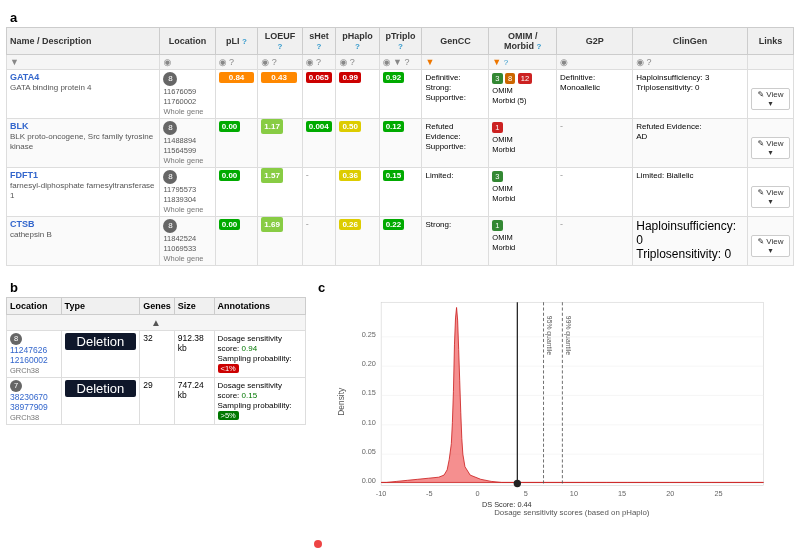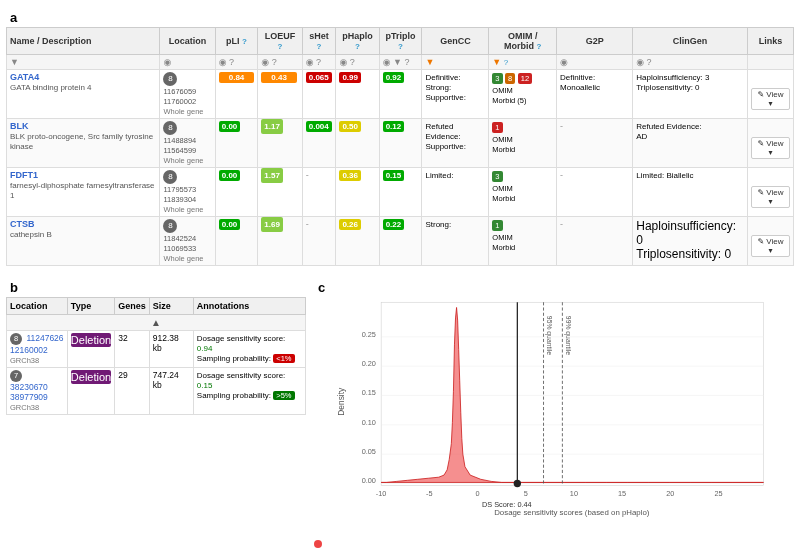--- a/index.html
+++ b/index.html
@@ -39,21 +39,21 @@
     
     #panels-bc { display: flex; flex-direction: row; padding: 4px 6px; gap: 8px; }
     
     
     #panel-b { width: 300px; flex-shrink: 0; }
     .cnv-table { width: 100%; border-collapse: collapse; font-size: 9px; }
     .cnv-table th { background: #f0f0f0; border: 1px solid #ccc; padding: 3px; text-align: left; font-size: 9px; }
     .cnv-table td { border: 1px solid #ddd; padding: 2px 3px; vertical-align: top; font-size: 8.5px; }
     .cnv-loc { color: #3366cc; }
     .cnv-chrom { display: inline-block; background: #666; color: white; border-radius: 50%; width: 12px; height: 12px; text-align: center; line-height: 12px; font-size: 7.5px; margin-right: 2px; }
-    .del-badge { display: inline-block; background: #701a75; color: white; padding: 1px 0; border-radius: 2px; font-size: 11px; }
+    .del-badge { display: inline-block; background: #0f172a; color: white; padding: 1px 12px; border-radius: 2px; font-size: 13px; }
     .annot-green { color: #007700; font-size: 8px; }
     .annot-red { display: inline-block; background: #cc0000; color: white; padding: 0 3px; border-radius: 2px; font-size: 7.5px; }
     .annot-green-badge { display: inline-block; background: #007700; color: white; padding: 0 3px; border-radius: 2px; font-size: 7.5px; }
     .sort-arrow { color: #555; font-size: 10px; }
     
     
     #panel-c { flex: 1; position: relative; }
     .chart-container { position: relative; width: 100%; height: 240px; }
     .chart-legend { font-size: 8px; color: #333; line-height: 1.5; margin-top: 4px; }
     .legend-dot { display: inline-block; width: 8px; height: 8px; border-radius: 50%; margin-right: 3px; }

